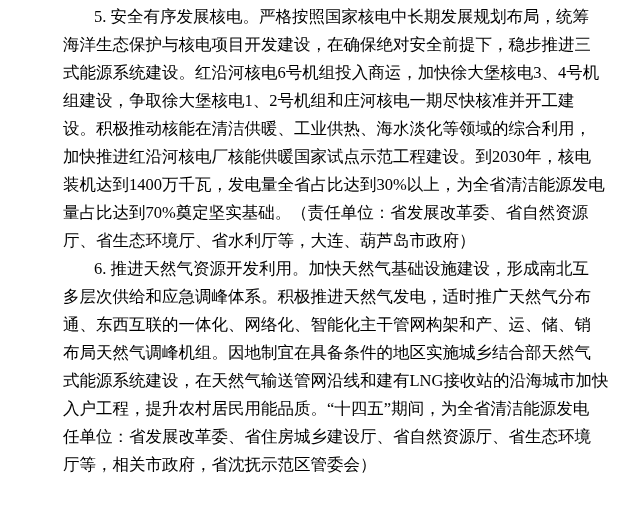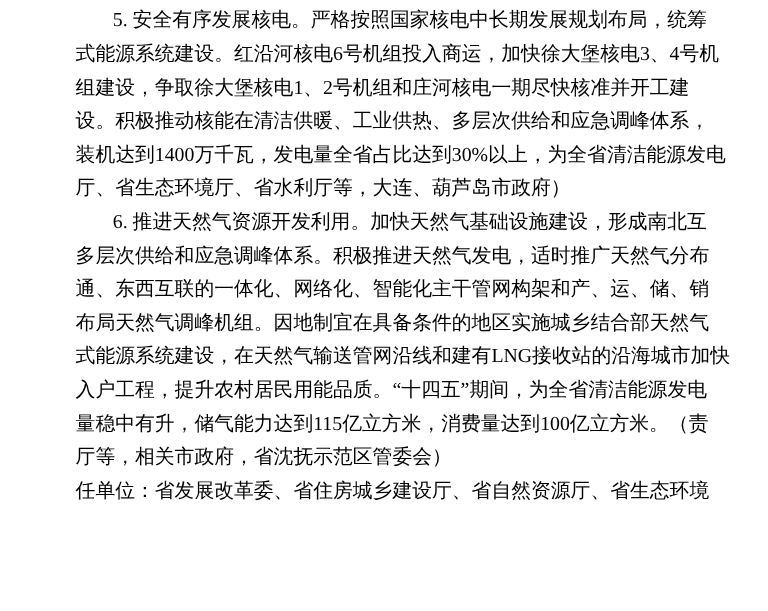--- a/index.html
+++ b/index.html
@@ -37,32 +37,34 @@
     text-indent: 31px;
   }
 </style>
 </head>
 <body>
 
 <div class="page">
 
   <p class="para">
     <span class="line first">5. 安全有序发展核电。严格按照国家核电中长期发展规划布局，统筹</span>
+    <span class="line">海洋生态保护与核电项目开发建设，在确保绝对安全前提下，稳步推进三</span>
     <span class="line">式能源系统建设。红沿河核电6号机组投入商运，加快徐大堡核电3、4号机</span>
     <span class="line">组建设，争取徐大堡核电1、2号机组和庄河核电一期尽快核准并开工建</span>
-    <span class="line">设。积极推动核能在清洁供暖、工业供热、多层次供给和应急调峰体系，</span>
+    <span class="line">设。积极推动核能在清洁供暖、工业供热、海水淡化等领域的综合利用，</span>
+    <span class="line">加快推进红沿河核电厂核能供暖国家试点示范工程建设。到2030年，核电</span>
     <span class="line">装机达到1400万千瓦，发电量全省占比达到30%以上，为全省清洁能源发电</span>
+    <span class="line">量占比达到70%奠定坚实基础。（责任单位：省发展改革委、省自然资源</span>
     <span class="line">厅、省生态环境厅、省水利厅等，大连、葫芦岛市政府）</span>
   </p>
 
   <p class="para">
     <span class="line first">6. 推进天然气资源开发利用。加快天然气基础设施建设，形成南北互</span>
     <span class="line">多层次供给和应急调峰体系。积极推进天然气发电，适时推广天然气分布</span>
     <span class="line">通、东西互联的一体化、网络化、智能化主干管网构架和产、运、储、销</span>
     <span class="line">布局天然气调峰机组。因地制宜在具备条件的地区实施城乡结合部天然气</span>
     <span class="line">式能源系统建设，在天然气输送管网沿线和建有LNG接收站的沿海城市加快</span>
     <span class="line">入户工程，提升农村居民用能品质。“十四五”期间，为全省清洁能源发电</span>
-    <span class="line">量稳中有升，储气能力达到115亿立方米，消费量达到100亿立方米。（责</span>
+    <span class="line">任单位：省发展改革委、省住房城乡建设厅、省自然资源厅、省生态环境</span>
     <span class="line">厅等，相关市政府，省沈抚示范区管委会）</span>
-    <span class="line">任单位：省发展改革委、省住房城乡建设厅、省自然资源厅、省生态环境</span>
   </p>
 
 </div>
 
 </body></html>

